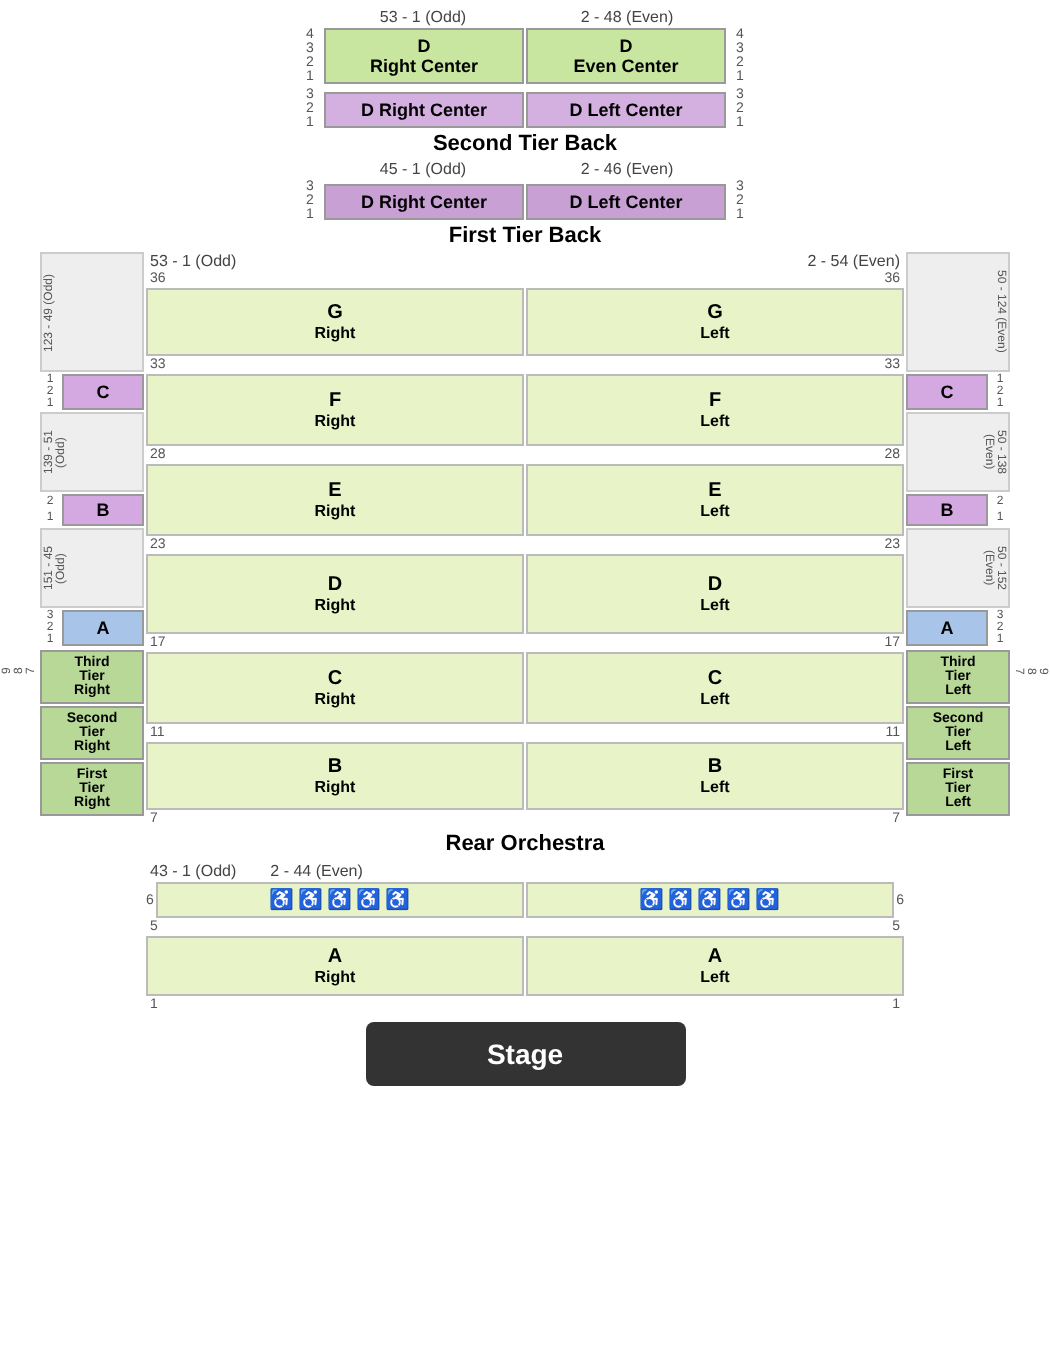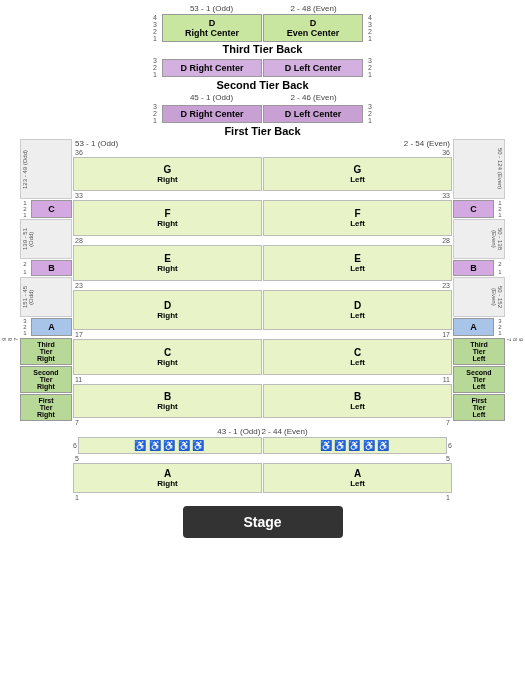--- a/index.html
+++ b/index.html
@@ -146,21 +146,20 @@
           <div>D</div>
           <div>Even Center</div>
         </div>
         <div style="display:flex;flex-direction:column;align-items:center;width:12px;font-size:7px;color:#555;">
           <span>4</span>
             <span>3</span>
             <span>2</span>
             <span>1</span>
         </div>
       </div>
-      <div class="tier-label">Third Tier Back</div>
     </div>
 
     <div class="top-tier-container">
       <div class="row-with-nums" style="gap:1px;">
         <div style="display:flex;flex-direction:column;align-items:center;width:12px;font-size:7px;color:#555;">
           <span>3</span>
             <span>2</span>
             <span>1</span>
         </div>
         <div class="purple-section" style="min-width:100px;">
@@ -356,22 +355,23 @@
             <div class="section-name">B</div>
             <div class="section-sub">Left</div>
           </div>
         </div>
 
         <div style="display:flex;gap:1px;font-size:7px;color:#555;justify-content:space-between;padding:0 2px;">
           <span>7</span>
             <span>7</span>
         </div>
 
-
-        <div style="display:flex;gap:1px;font-size:8px;color:#444;justify-content:center;padding:0 2px;">
+        <div class="rear-orchestra-label">Rear Orchestra</div>
+
+        <div style="display:flex;gap:17px;font-size:8px;color:#444;justify-content:flex-start;padding:0 2px;">
           <span>43 - 1 (Odd)</span>
           <span>2 - 44 (Even)</span>
         </div>
 
         <div style="display:flex;gap:1px;align-items:center;">
           <span style="font-size:7px;color:#555;">6</span>
           <div style="flex:1;background:#e8f4c8;border:1px solid #bbb;text-align:center;padding:2px;font-size:9px;display:flex;justify-content:center;align-items:center;gap:2px;min-height:16px;">
             <span class="acc-icon"></span>
             <span class="acc-icon"></span>
             <span class="acc-icon"></span>

